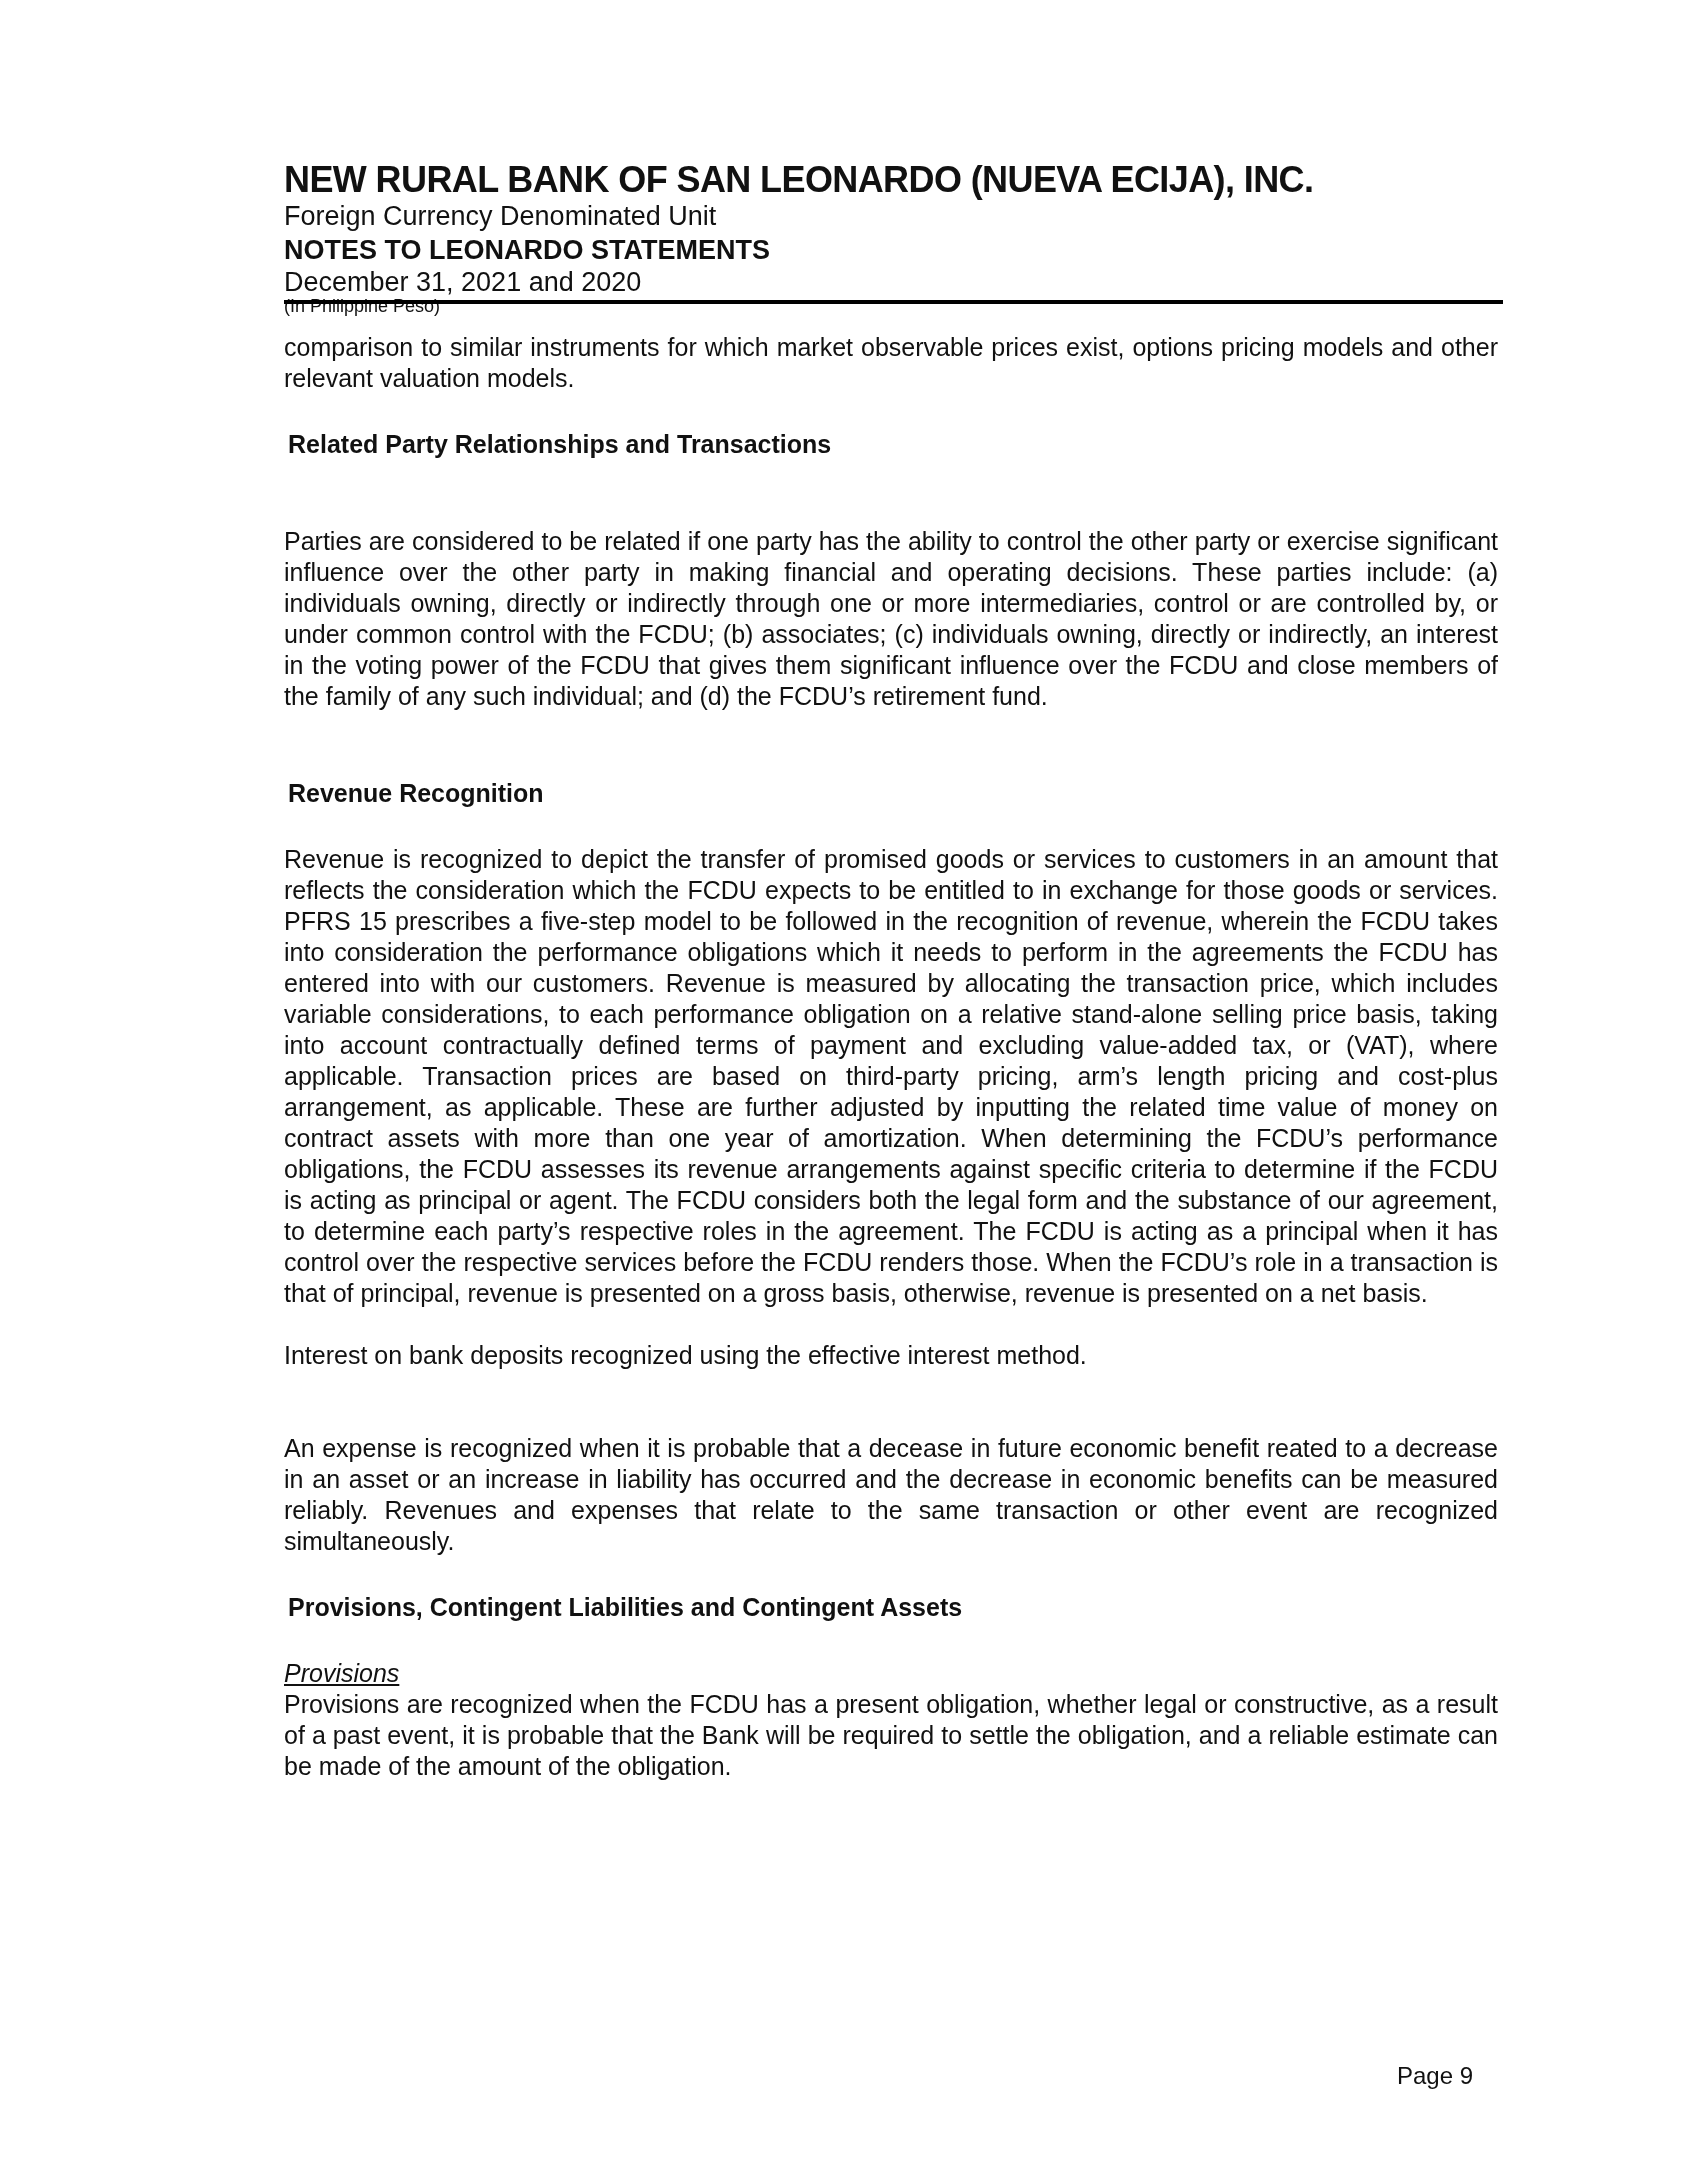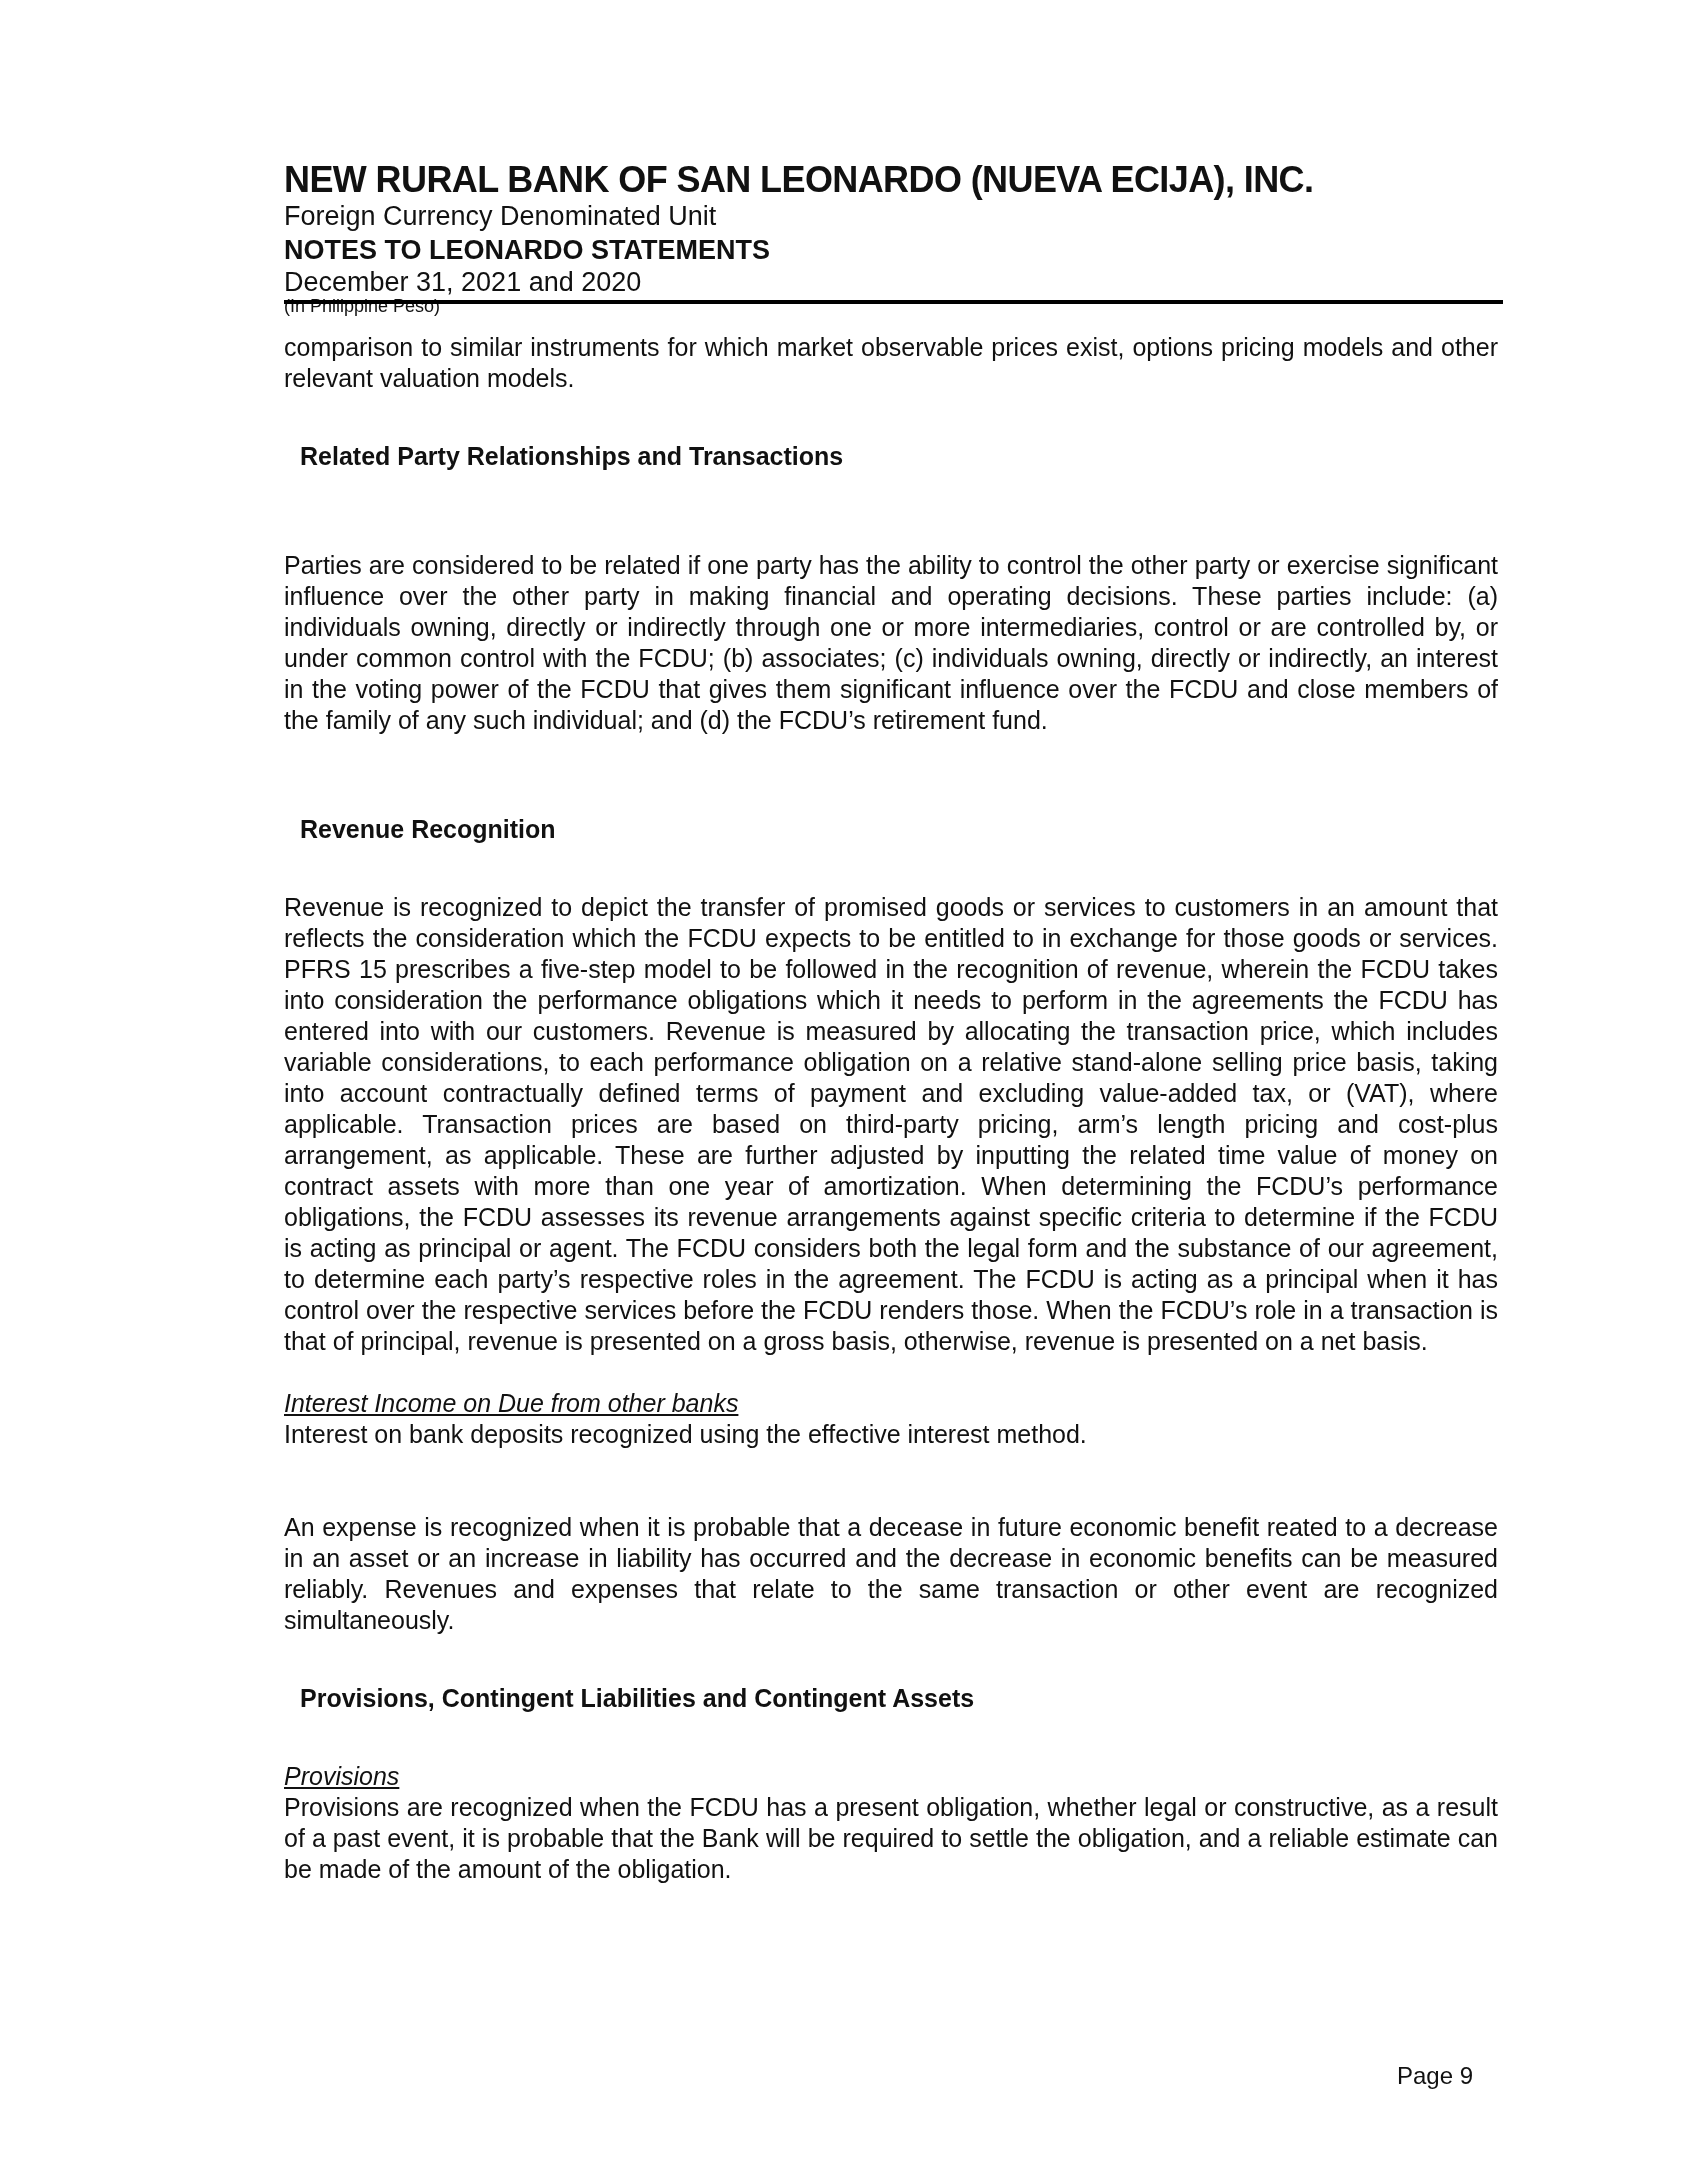--- a/index.html
+++ b/index.html
@@ -9,21 +9,21 @@
   .hdr { position: absolute; left: 0; top: 0; width: 1219px; }
   .hdr-title { position: absolute; top: 160px; left: 0; font-size: 36px; font-weight: bold; letter-spacing: -0.6px; white-space: nowrap; line-height: 40px; text-align: right; }
   .hdr-sub { position: absolute; top: 200px; left: 0; font-size: 27px; line-height: 32px; white-space: nowrap; }
   .hdr-notes { position: absolute; top: 234px; left: 0; font-size: 27px; font-weight: bold; line-height: 32px; white-space: nowrap; }
   .hdr-date { position: absolute; top: 266px; left: 0; font-size: 27px; line-height: 32px; white-space: nowrap; }
   .hdr-peso { position: absolute; top: 295px; left: 0; font-size: 18px; line-height: 22px; white-space: nowrap; }
   .rule { position: absolute; top: 300px; left: 0; width: 1219px; height: 4px; background: #000; }
 
   .body { position: absolute; top: 332px; left: 0; width: 1214px; font-size: 25px; line-height: 31px; }
   .body p { margin: 0; text-align: justify; }
-  .body h3 { margin: 16px; font-size: 25px; font-weight: bold; line-height: 31px; }
+  .body h3 { margin: 4px; font-size: 25px; font-weight: bold; line-height: 31px; }
   .gap { height: 31px; }
   .sub-u { font-style: italic; text-decoration: underline; }
   .page-num { position: absolute; left: 1397px; top: 2062px; font-size: 24px; white-space: nowrap; text-align: center; }
 </style>
 </head>
 <body>
 
 <div class="page">
   <div class="hdr">
     <div class="hdr-title">NEW RURAL BANK OF SAN LEONARDO (NUEVA ECIJA), INC.</div>
@@ -42,21 +42,20 @@
     <div class="gap"></div>
     <div class="gap"></div>
     <p>Parties are considered to be related if one party has the ability to control the other party or exercise significant influence over the other party in making financial and operating decisions. These parties include: (a) individuals owning, directly or indirectly through one or more intermediaries, control or are controlled by, or under common control with the FCDU; (b) associates; (c) individuals owning, directly or indirectly, an interest in the voting power of the FCDU that gives them significant influence over the FCDU and close members of the family of any such individual; and (d) the FCDU’s retirement fund.</p>
     <div class="gap"></div>
     <div class="gap"></div>
 
     <h3>Revenue Recognition</h3>
     <div class="gap"></div>
     <p>Revenue is recognized to depict the transfer of promised goods or services to customers in an amount that reflects the consideration which the FCDU expects to be entitled to in exchange for those goods or services. PFRS 15 prescribes a five-step model to be followed in the recognition of revenue, wherein the FCDU takes into consideration the performance obligations which it needs to perform in the agreements the FCDU has entered into with our customers. Revenue is measured by allocating the transaction price, which includes variable considerations, to each performance obligation on a relative stand-alone selling price basis, taking into account contractually defined terms of payment and excluding value-added tax, or (VAT), where applicable. Transaction prices are based on third-party pricing, arm’s length pricing and cost-plus arrangement, as applicable. These are further adjusted by inputting the related time value of money on contract assets with more than one year of amortization. When determining the FCDU’s performance obligations, the FCDU assesses its revenue arrangements against specific criteria to determine if the FCDU is acting as principal or agent. The FCDU considers both the legal form and the substance of our agreement, to determine each party’s respective roles in the agreement. The FCDU is acting as a principal when it has control over the respective services before the FCDU renders those. When the FCDU’s role in a transaction is that of principal, revenue is presented on a gross basis, otherwise, revenue is presented on a net basis.</p>
     <div class="gap"></div>
-    <div class="sub-u">Interest Income on Due from other banks</div>
     <p>Interest on bank deposits recognized using the effective interest method.</p>
     <div class="gap"></div>
 
     <div class="gap"></div>
     <p>An expense is recognized when it is probable that a decease in future economic benefit reated to a decrease in an asset or an increase in liability has occurred and the decrease in economic benefits can be measured reliably. Revenues and expenses that relate to the same transaction or other event are recognized simultaneously.</p>
     <div class="gap"></div>
 
     <h3>Provisions, Contingent Liabilities and Contingent Assets</h3>
     <div class="gap"></div>
     <div class="sub-u">Provisions</div>

